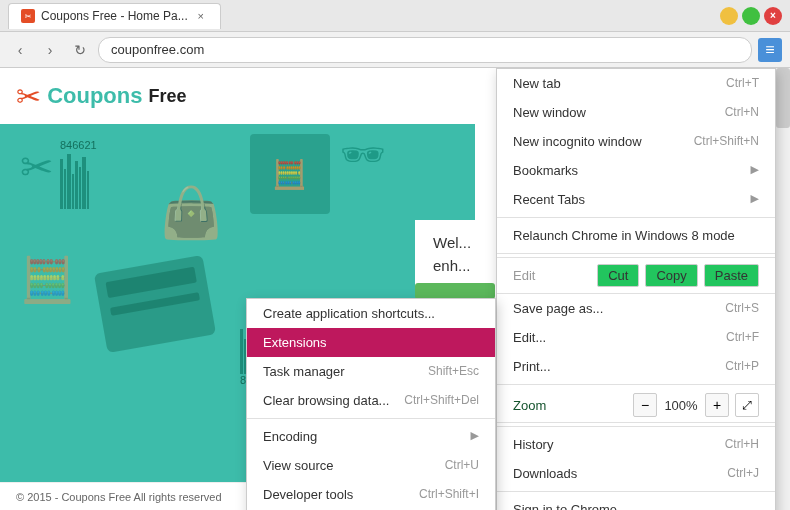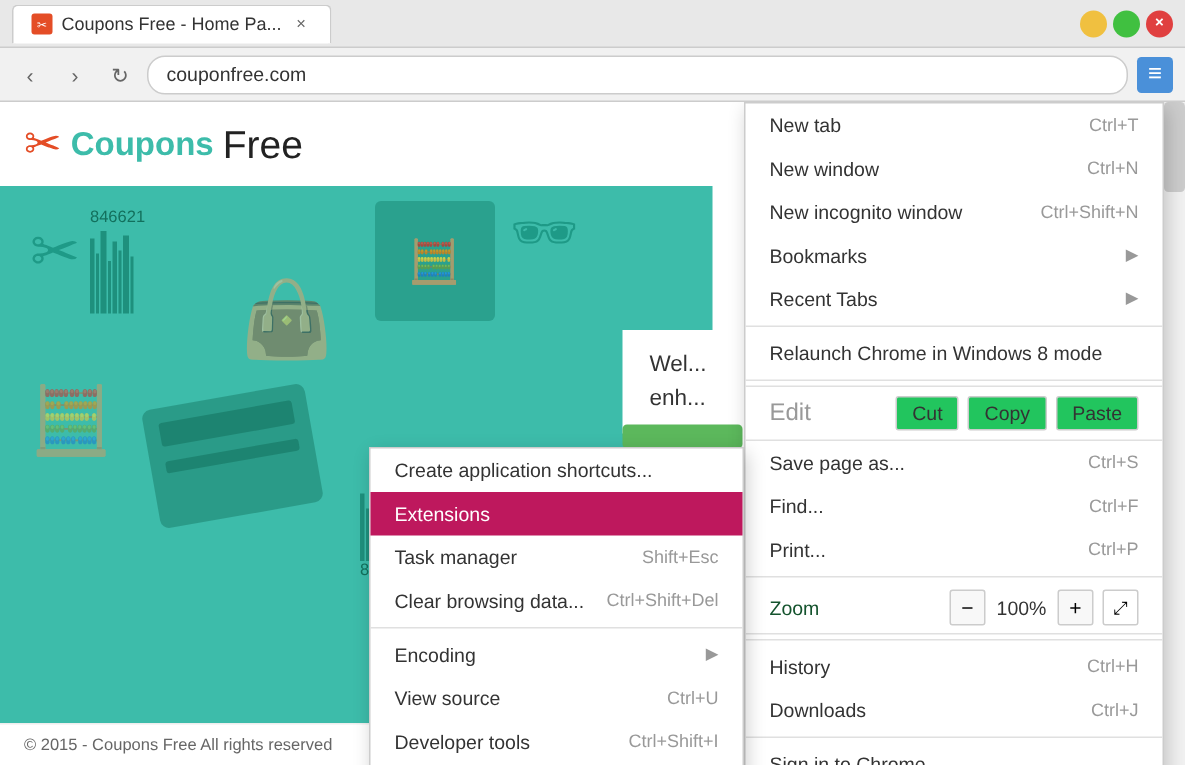--- a/index.html
+++ b/index.html
@@ -208,21 +208,21 @@
     
     .menu-edit-row {
       display: flex;
       align-items: center;
       padding: 6px 16px;
       border-bottom: 1px solid #e0e0e0;
       border-top: 1px solid #e0e0e0;
     }
     .menu-edit-row .edit-label {
       color: #999;
-      font-size: 16px;
+      font-size: 13px;
       margin-right: auto;
     }
     .edit-btn {
       padding: 3px 10px;
       border: 1px solid #ccc;
       border-radius: 2px;
       cursor: pointer;
       font-size: 13px;
       color: #333;
       background: #22c55e;
@@ -359,21 +359,21 @@
       <div style="width:12px;height:60px;background:rgba(0,80,60,0.4)"></div>
       <div style="width:12px;height:35px;background:rgba(0,80,60,0.4)"></div>
     </div>
 
     <div style="position:absolute;bottom:30px;right:30px;font-size:28px;font-weight:bold;color:rgba(255,140,0,0.35);font-style:italic;">.coupon</div>
   </div>
 
   <div style="position:absolute;top:0;left:0;width:475px;height:56px;background:white;display:flex;align-items:center;padding:0 16px;gap:6px;z-index:5;">
     <span style="color:#e44d26;font-size:30px;">✂</span>
     <span style="color:#3dbcaa;font-size:22px;font-weight:bold;">Coupons</span>
-    <span style="color:#222;font-size:26px;font-weight:normal;"> Free</span>
+    <span style="color:#222;font-size:18px;font-weight:bold;"> Free</span>
   </div>
 
   <div style="position:absolute;top:152px;left:415px;background:white;padding:12px 18px;z-index:5;width:235px;">
     <div style="font-size:15px;color:#333;line-height:1.5;">Wel...<br>enh...</div>
   </div>
 
   <div style="position:absolute;top:215px;left:415px;background:#5cb85c;color:white;padding:8px 16px;font-size:13px;font-weight:bold;z-index:5;border-radius:3px;width:80px;"></div>
 
   <div class="copyright-bar">
     <span>© 2015 - Coupons Free All rights reserved</span>
@@ -424,21 +424,21 @@
       <button class="edit-btn">Copy</button>
       <button class="edit-btn">Paste</button>
     </div>
 
     <div class="menu-item">
       <span>Save page as...</span>
       <span class="shortcut">Ctrl+S</span>
     </div>
 
     <div class="menu-item">
-      <span>Find...</span>
+      <span>Edit...</span>
       <span class="shortcut">Ctrl+F</span>
     </div>
 
     <div class="menu-item">
       <span>Print...</span>
       <span class="shortcut">Ctrl+P</span>
     </div>
 
     <div class="menu-divider"></div>
 

